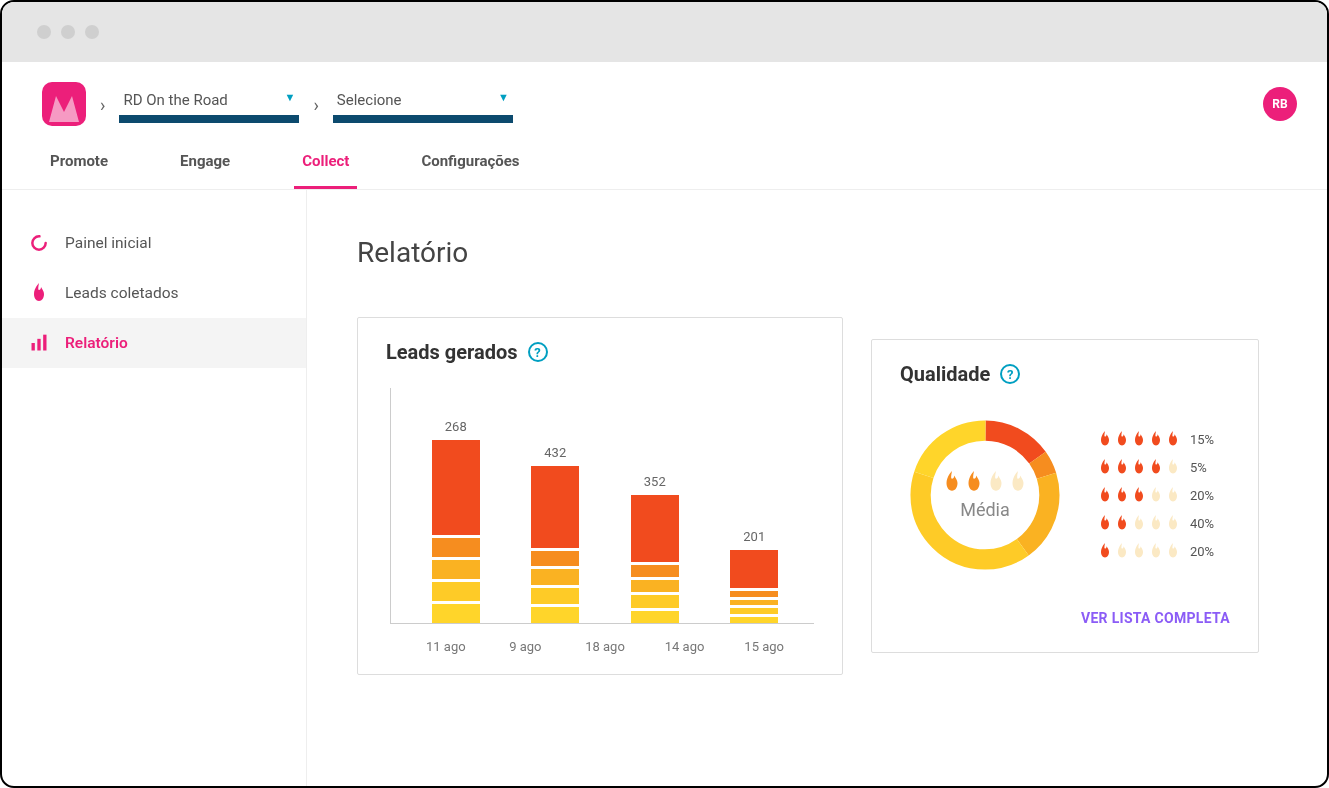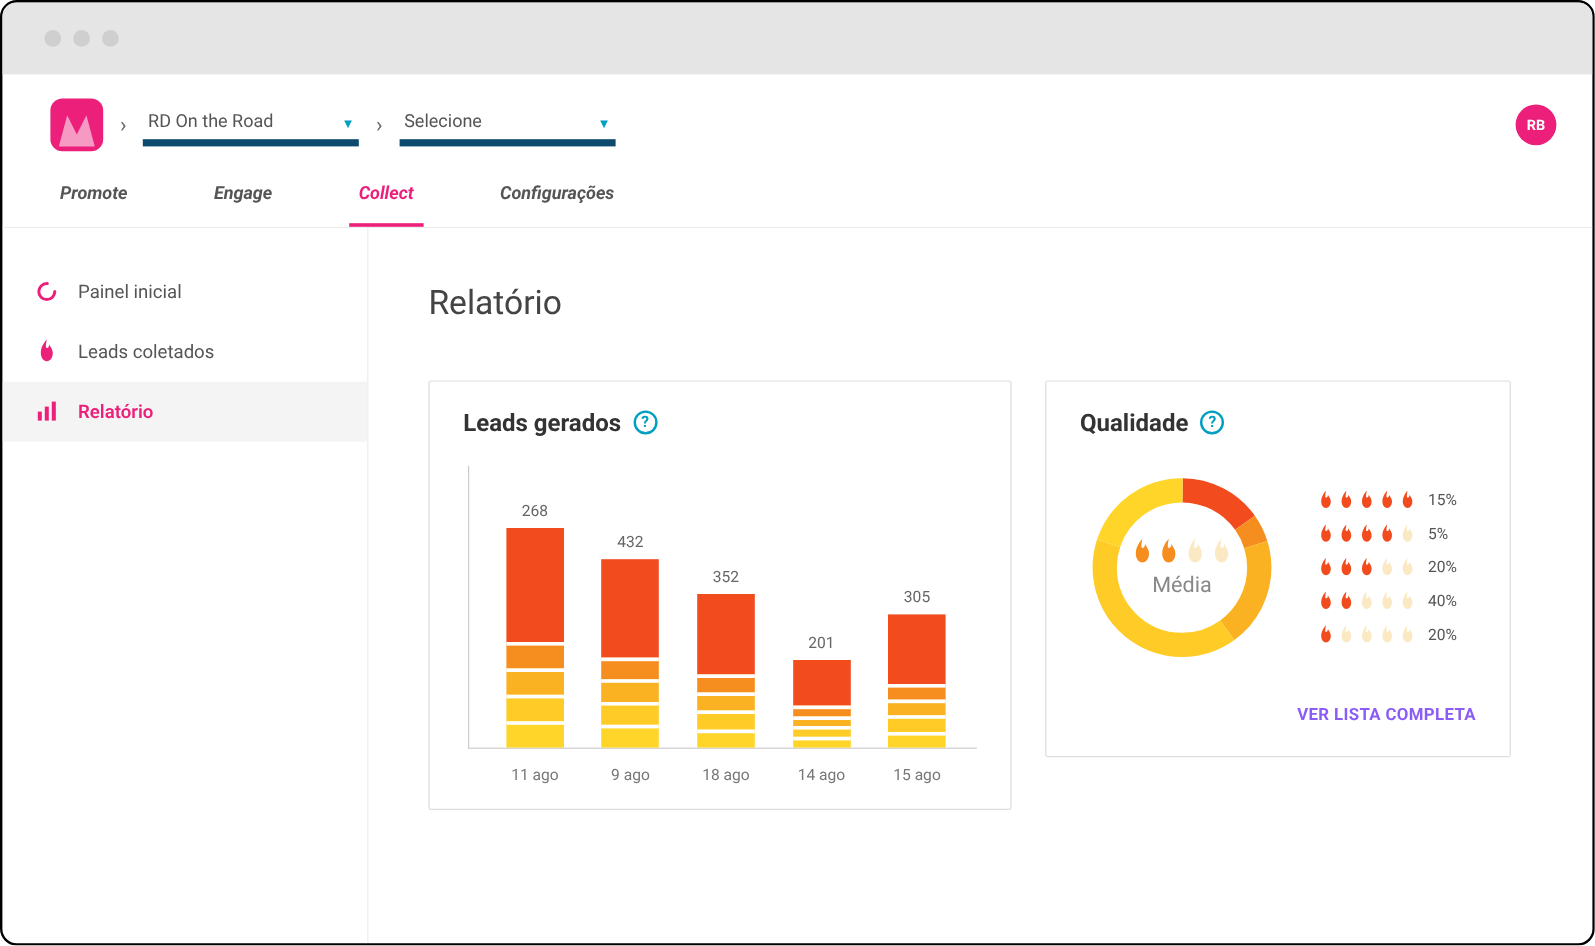--- a/index.html
+++ b/index.html
@@ -8,38 +8,38 @@
 .browser-frame { width: 1329px; height: 788px; border: 2px solid #000; border-radius: 14px; overflow: hidden; background: #fff; }
 .browser-chrome { height: 60px; background: #e5e5e5; display: flex; align-items: center; padding-left: 35px; gap: 10px; }
 .dot { width: 14px; height: 14px; border-radius: 50%; background: #cfcfcf; }
 
 .app { height: calc(788px - 64px); display: flex; flex-direction: column; }
 
 .topbar { display: flex; align-items: center; padding: 20px 30px 12px 40px; gap: 14px; }
 .logo { width: 44px; height: 44px; background: #ec1f7a; border-radius: 10px; position: relative; overflow: hidden; }
 .logo svg { width: 100%; height: 100%; }
 .chev { color: #666; font-size: 18px; }
-.dd { display: flex; align-items: flex-end; justify-content: space-between; border-bottom: 6px solid #0c4a6e; padding: 6px 4px; color: #555; font-size: 15px; min-width: 180px; cursor: pointer; }
+.dd { display: flex; align-items: flex-start; justify-content: space-between; border-bottom: 8px solid #0c4a6e; padding: 6px 4px; color: #555; font-size: 15px; min-width: 180px; cursor: pointer; }
 .dd .caret { color: #009fc1; font-size: 11px; }
 .spacer { flex: 1; }
 .avatar { width: 34px; height: 34px; border-radius: 50%; background: #ec1f7a; color: #fff; display: flex; align-items: center; justify-content: center; font-size: 12px; font-weight: 700; }
 
 .tabs { display: flex; gap: 56px; padding: 0 40px; border-bottom: 1px solid #eee; }
-.tab { padding: 14px 8px 16px; color: #555; font-weight: 700; font-size: 15px; cursor: pointer; border-bottom: 3px solid transparent; font-style: italic; }
+.tab { padding: 14px 8px 16px; color: #555; font-weight: 700; font-size: 15px; cursor: pointer; border-bottom: 3px solid transparent; }
 .tab.active { color: #ec1f7a; border-bottom-color: #ec1f7a; }
 
 .body { display: flex; flex: 1; overflow: hidden; }
 .sidebar { width: 305px; border-right: 1px solid #eee; padding-top: 28px; }
 .side-item { display: flex; align-items: center; gap: 15px; padding: 14px 26px; color: #555; font-size: 15.5px; cursor: pointer; }
 .side-item.active { background: #f4f4f4; color: #ec1f7a; font-weight: 600; }
 .side-item .ic { width: 22px; height: 22px; display: flex; align-items: center; justify-content: center; color: #ec1f7a; }
 
 .content { flex: 1; padding: 46px 50px; overflow: auto; }
 .page-title { font-size: 28px; font-weight: 400; color: #444; margin-bottom: 28px; }
-.cards { display: flex; gap: 28px; align-items: flex-start; margin-top: 48px; }
+.cards { display: flex; gap: 28px; align-items: center; margin-top: 48px; }
 .card { border: 1px solid #ddd; border-radius: 2px; padding: 22px 28px 26px; background: #fff; }
 .card h3 { font-size: 20px; font-weight: 700; color: #333; display: flex; align-items: center; gap: 10px; margin-bottom: 24px; }
 .help { width: 20px; height: 20px; border: 2.5px solid #009fc1; border-radius: 50%; color: #009fc1; display: inline-flex; align-items: center; justify-content: center; font-size: 13px; font-weight: 700; cursor: pointer; }
 
 .chart-card { width: 486px; }
 .chart { position: relative; height: 260px; }
 .chart-axis-y { position: absolute; left: 4px; top: 0; bottom: 24px; width: 1px; background: #ccc; }
 .chart-axis-x { position: absolute; left: 4px; right: 0; bottom: 24px; height: 1px; background: #ccc; }
 .bars { position: absolute; left: 20px; right: 10px; top: 0; bottom: 25px; display: flex; justify-content: space-around; align-items: flex-end; }
 .bar-col { display: flex; flex-direction: column; align-items: center; width: 54px; }
@@ -180,30 +180,20 @@
                   <div class="bar-col">
                     <div class="bar-label">201</div>
                     <div class="bar-stack">
                       <div class="seg" style="height: 8.77091px; background: rgb(255, 213, 42);"></div>
                       <div class="seg" style="height: 8.77091px; background: rgb(254, 203, 39);"></div>
                       <div class="seg" style="height: 8.77091px; background: rgb(250, 178, 34);"></div>
                       <div class="seg" style="height: 8.77091px; background: rgb(246, 141, 31);"></div>
                       <div class="seg" style="height: 38.0073px; background: rgb(241, 75, 30);"></div>
                     </div>
                   </div>
-                  <div class="bar-col">
-                    <div class="bar-label">305</div>
-                    <div class="bar-stack">
-                      <div class="seg" style="height: 13.3091px; background: rgb(255, 213, 42);"></div>
-                      <div class="seg" style="height: 13.3091px; background: rgb(254, 203, 39);"></div>
-                      <div class="seg" style="height: 13.3091px; background: rgb(250, 178, 34);"></div>
-                      <div class="seg" style="height: 13.3091px; background: rgb(246, 141, 31);"></div>
-                      <div class="seg" style="height: 57.6727px; background: rgb(241, 75, 30);"></div>
-                    </div>
-                  </div>
                 </div>
               <div class="x-ticks" id="xticks">
                   <div class="x-tick">11 ago</div>
                   <div class="x-tick">9 ago</div>
                   <div class="x-tick">18 ago</div>
                   <div class="x-tick">14 ago</div>
                   <div class="x-tick">15 ago</div>
                 </div>
             </div>
           </div>

